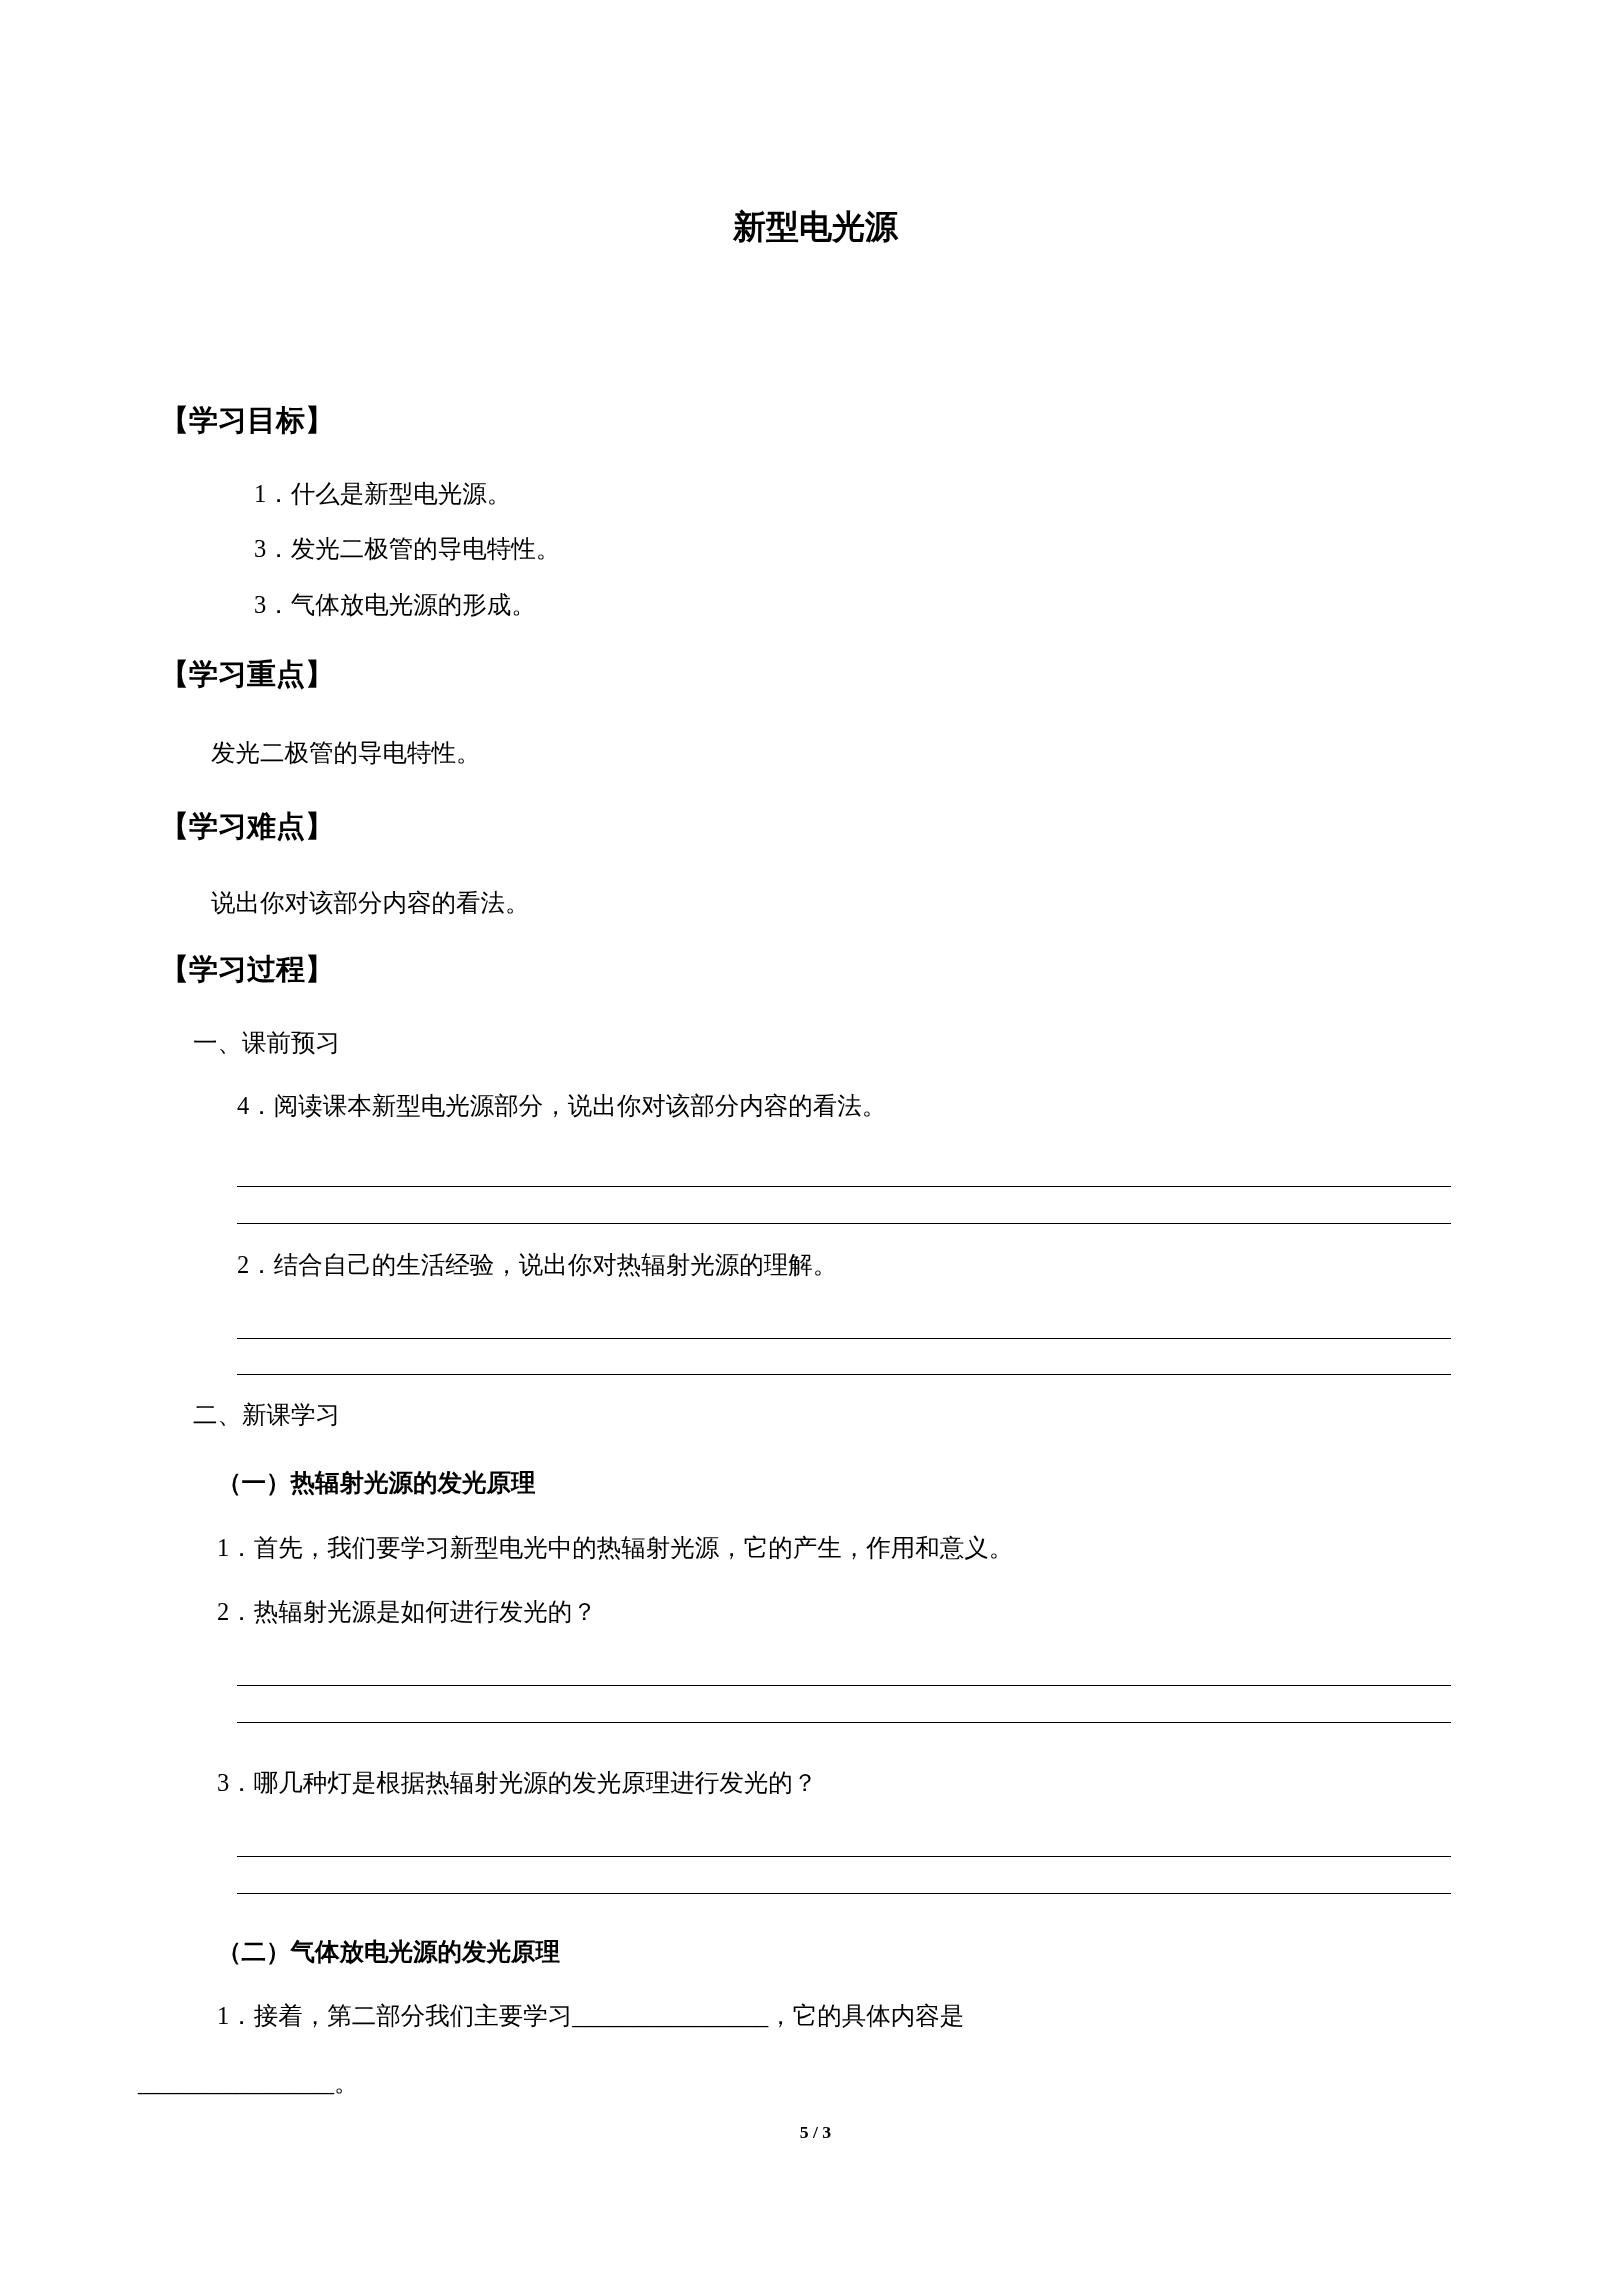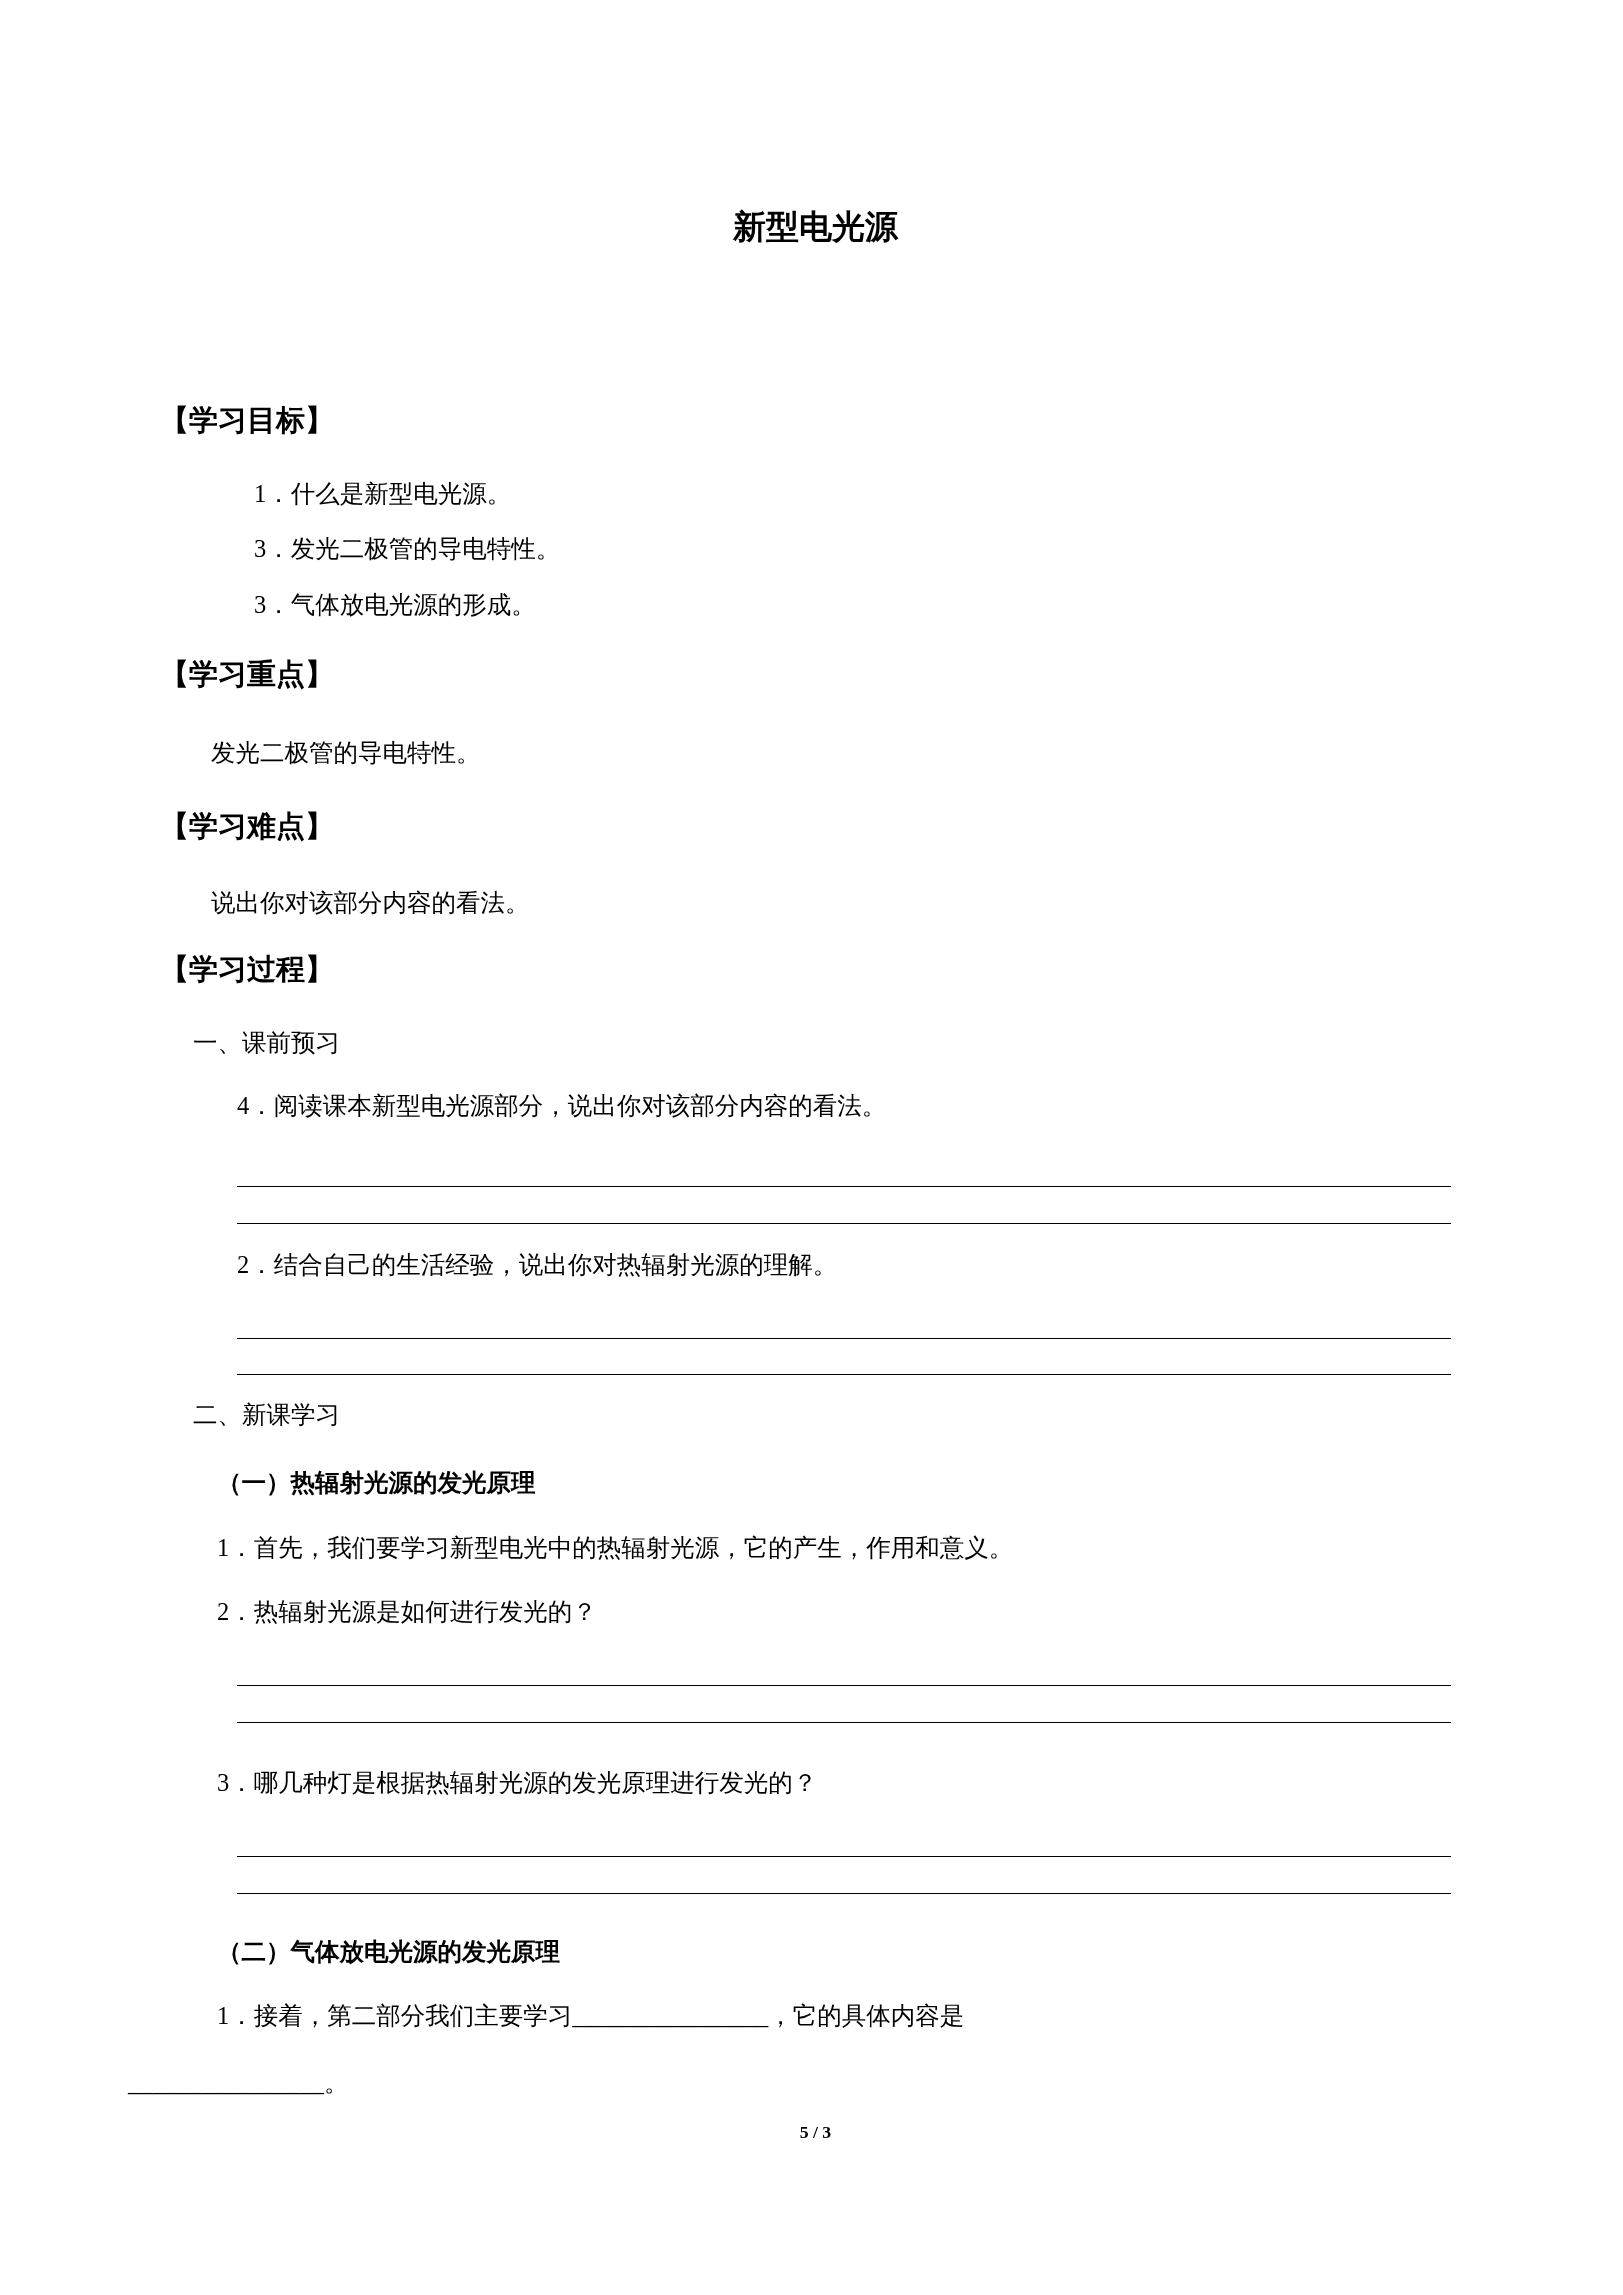--- a/index.html
+++ b/index.html
@@ -49,21 +49,21 @@
     font-weight: bold;
     line-height: 1.35;
   }
   .answer-line {
     position: absolute;
     left: 237px;
     width: 1214px;
     height: 0;
     border-bottom: 1.4px solid #000000;
   }
-  .blank-left { left: 128px; text-align: center; }
+  .blank-left { left: 138px; text-align: center; }
   .footer {
     position: absolute;
     top: 2122px;
     left: 0;
     width: 100%;
     text-align: center;
     font-size: 17.7px;
     font-weight: bold;
   }
 </style>

